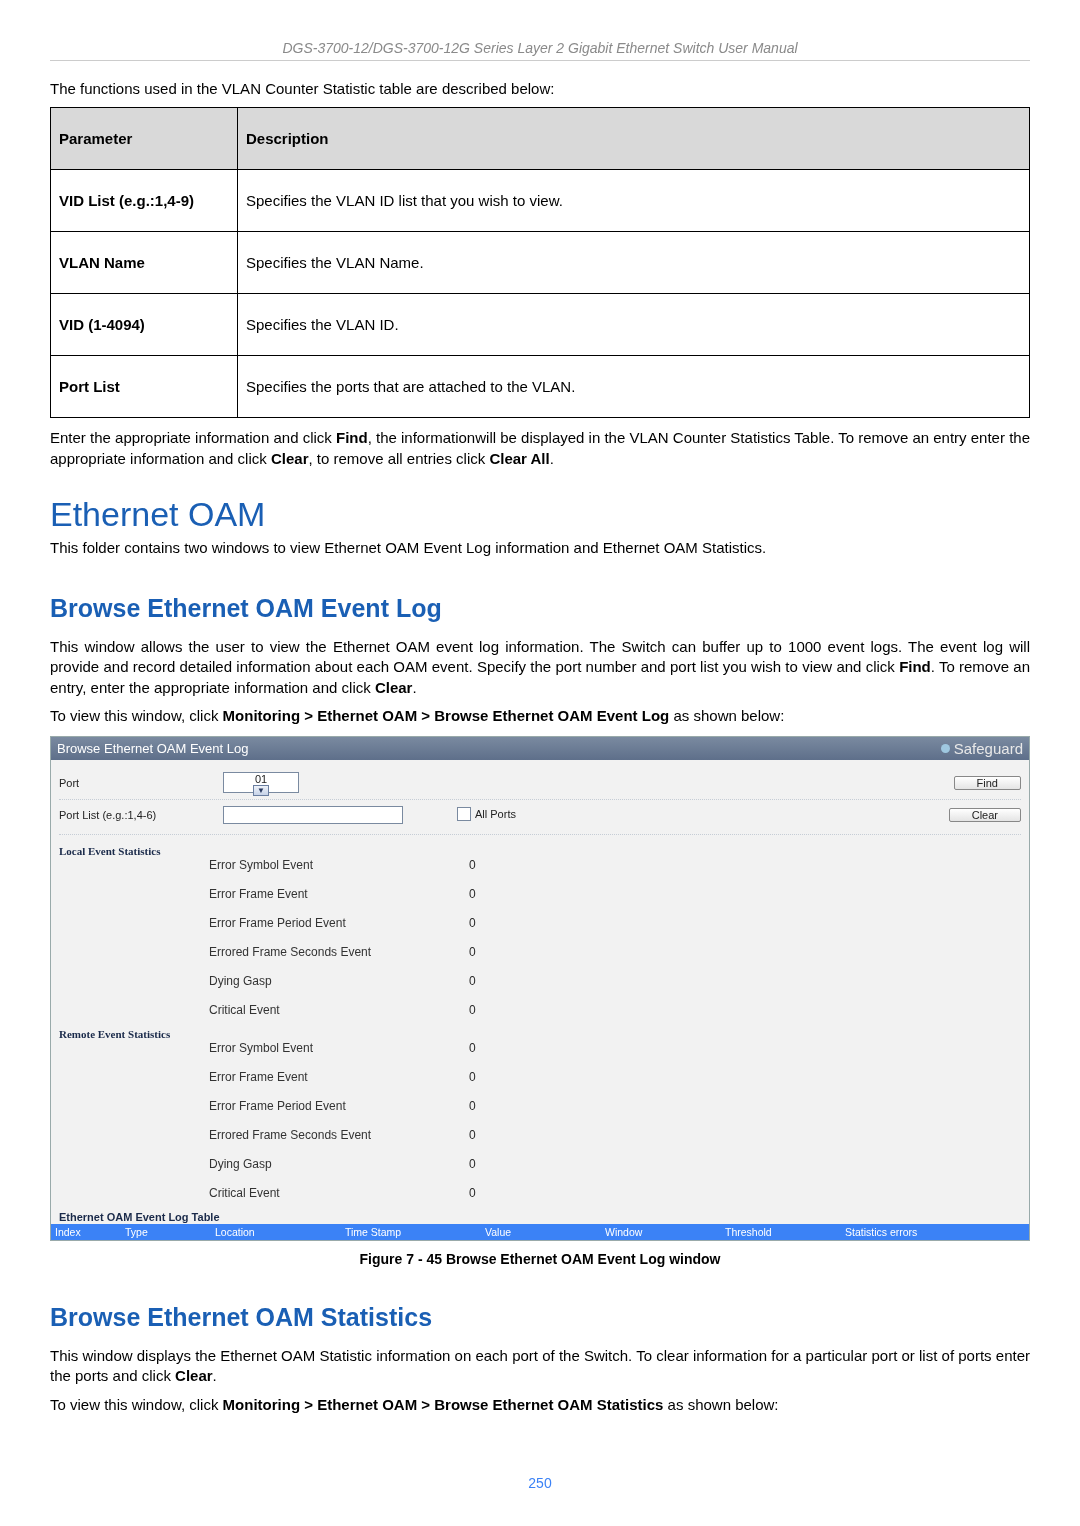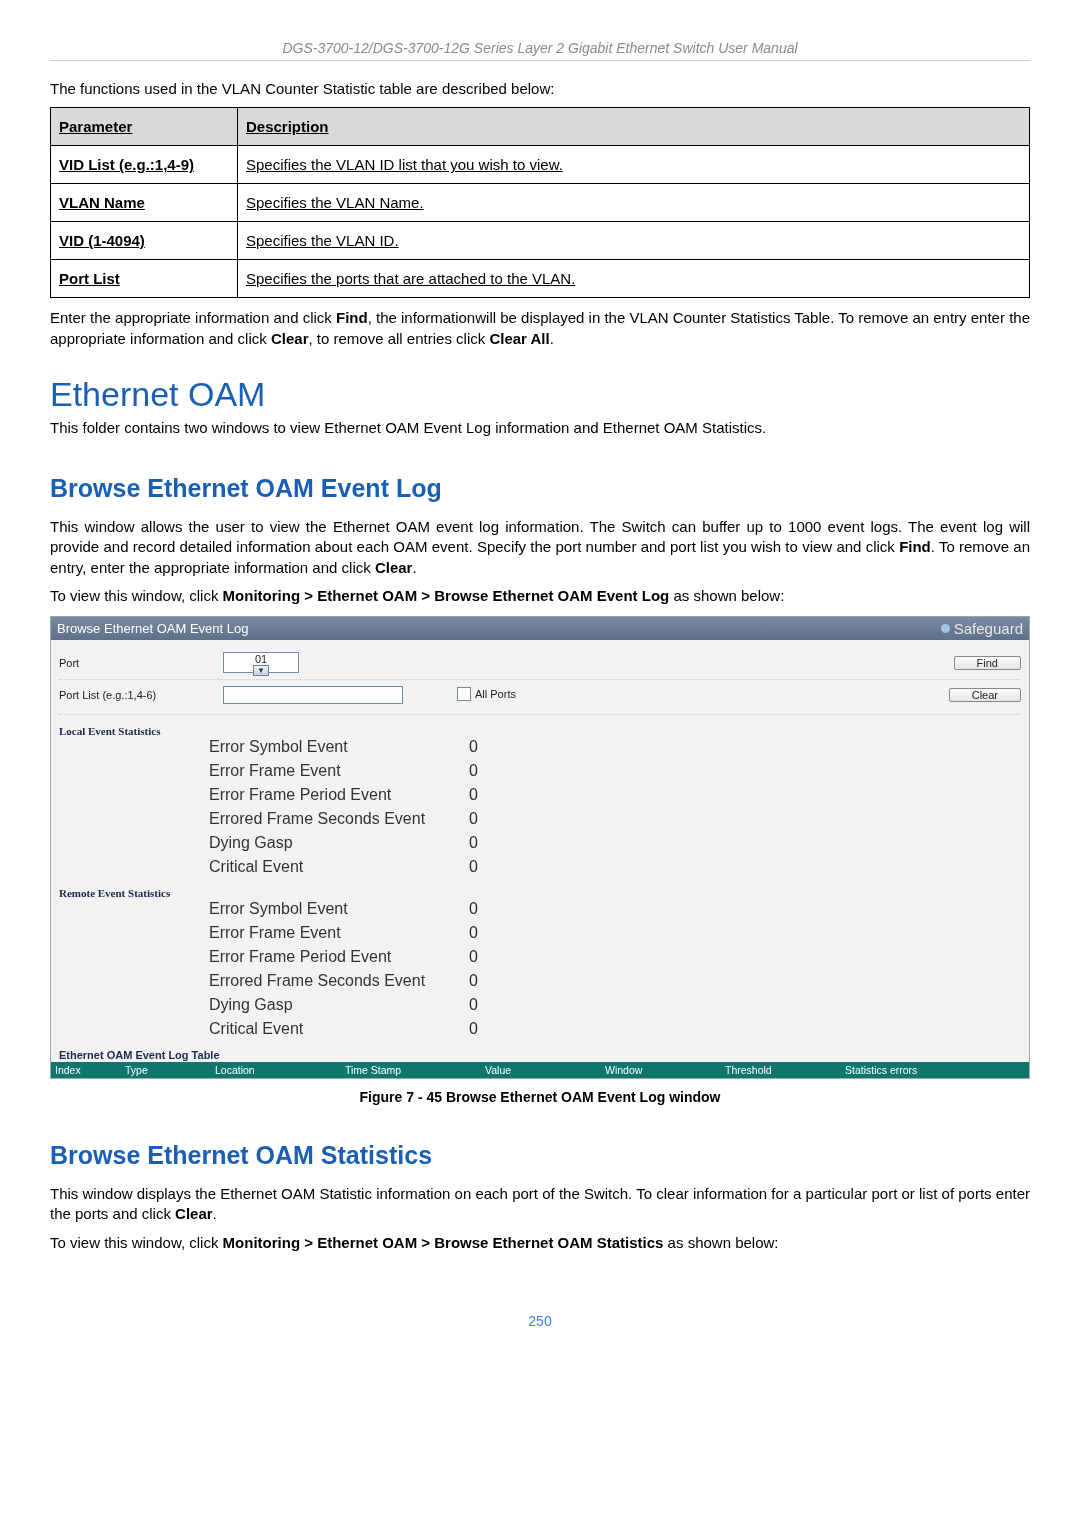--- a/index.html
+++ b/index.html
@@ -28,25 +28,24 @@
     margin: 0 0 8px 0;
     text-align: justify;
   }
   table.param-table {
     width: 100%;
     border-collapse: collapse;
     margin: 6px 0 10px 0;
   }
   table.param-table th, table.param-table td {
     border: 1px solid #000;
-    padding: 10px 8px;
+    padding: 22px 8px;
     font-size: 15px;
     text-align: left;
     vertical-align: top;
-    text-decoration: underline;
   }
   table.param-table th {
     background: #d9d9d9;
     font-weight: bold;
   }
   table.param-table th.col1 { width: 170px; }
   table.param-table td.label { font-weight: bold; }
   h1 {
     color: #1a5fb4;
     font-size: 34px;
@@ -159,35 +158,35 @@
   .section-heading {
     font-weight: bold;
     font-size: 11px;
     color: #1a2a4a;
     margin-top: 10px;
     font-family: Liberation Serif, serif;
   }
   .stats-grid {
     display: grid;
     grid-template-columns: 150px 260px 40px;
-    row-gap: 4px;
-    font-size: 16px;
+    row-gap: 13px;
+    font-size: 12px;
     color: #333;
   }
   .stats-grid .spacer {}
   .stats-grid .statname { padding: 1px 0; }
   .stats-grid .statval { padding: 1px 0; color: #2a2a2a; }
   .log-table-title {
     font-weight: bold;
     margin-top: 10px;
     font-size: 11px;
     color: #1a2a4a;
   }
   .log-header-row {
-    background: #0f766e;
+    background: #3b82f6;
     color: #fff;
     display: grid;
     grid-template-columns: 70px 90px 130px 140px 120px 120px 120px 1fr;
     font-size: 10.5px;
     padding: 2px 4px;
     margin: 1px -8px 0 -8px;
   }
   .page-number {
     text-align: center;
     font-size: 14px;

